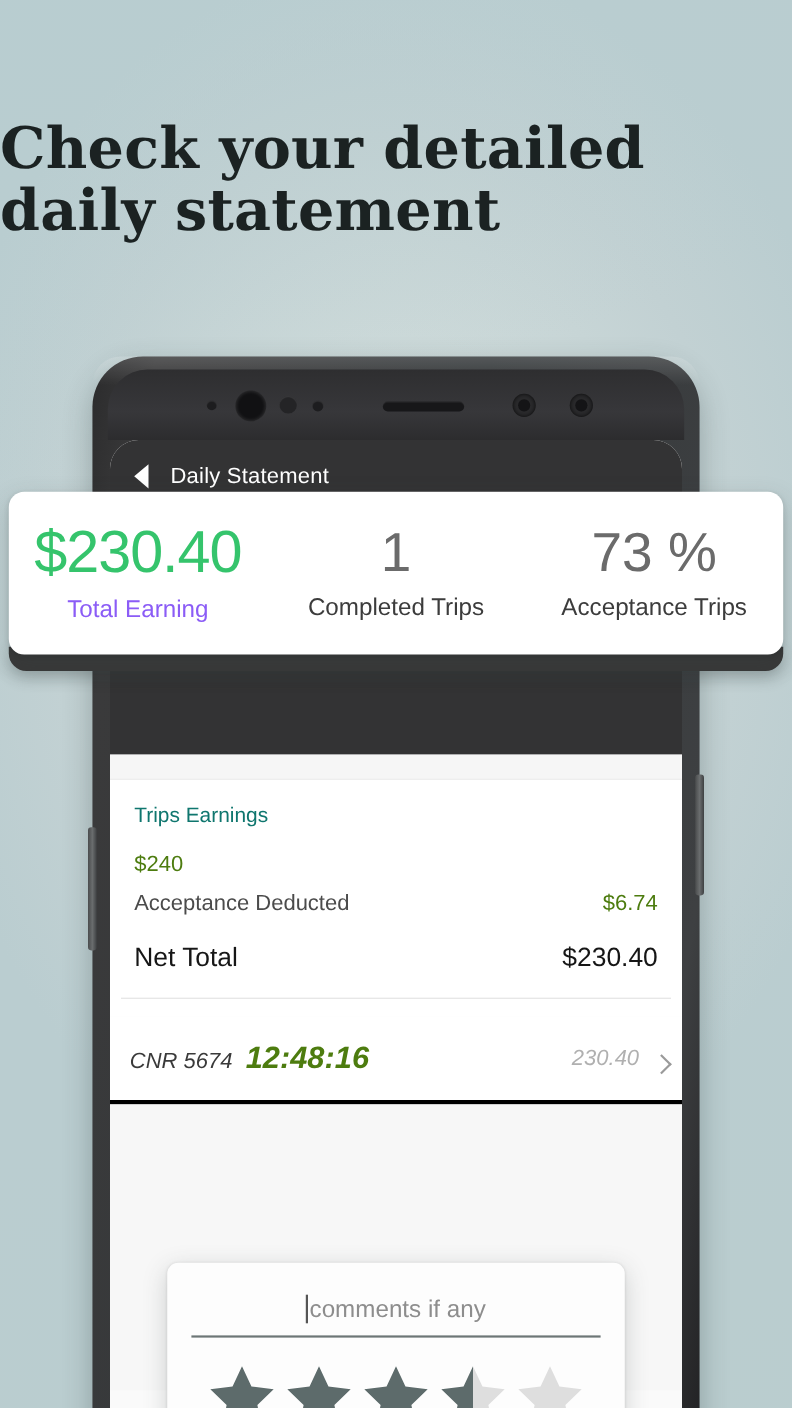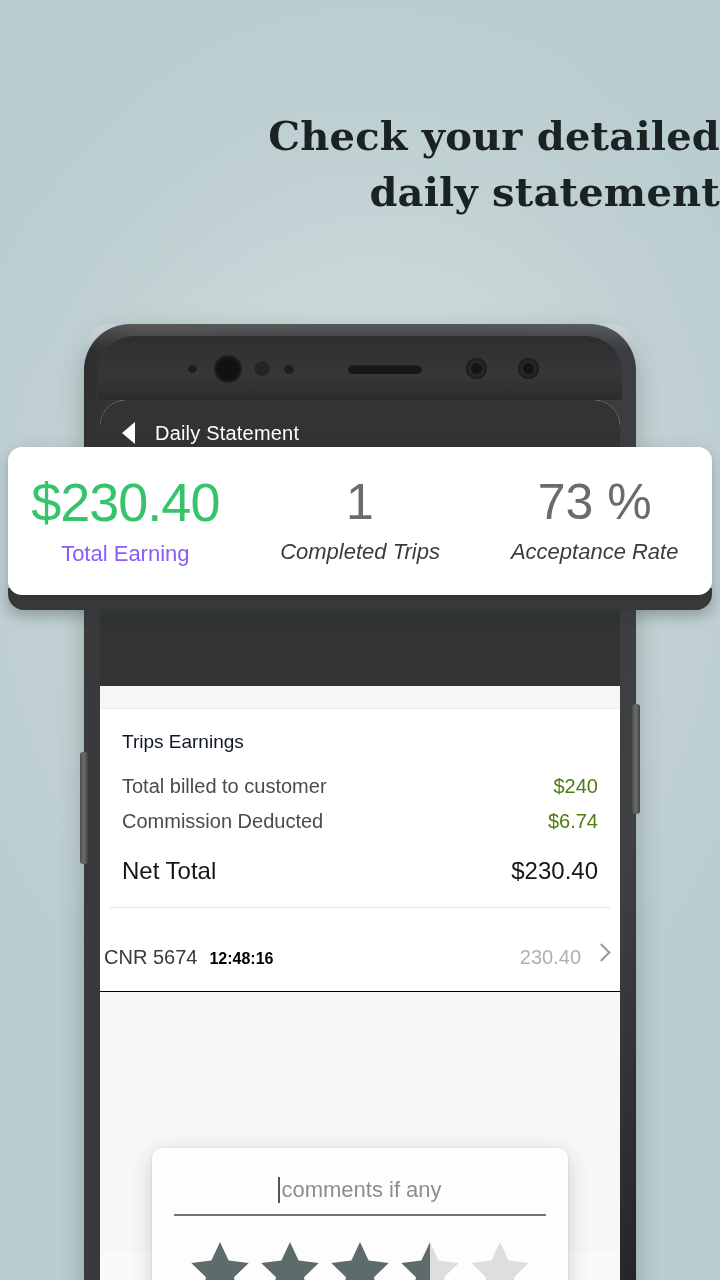--- a/index.html
+++ b/index.html
@@ -15,23 +15,23 @@
       radial-gradient(ellipse 60% 45% at 50% 42%, #d6e0dd 0%, #ccd9d9 40%, #c2d1d3 72%, #bacdd0 100%);
   }
   #bgvig{
     position:absolute;inset:0;
     background:linear-gradient(160deg, rgba(183,205,208,.55) 0%, rgba(255,255,255,0) 32%, rgba(255,255,255,0) 68%, rgba(186,205,205,.45) 100%);
   }
 
   
   #headline{
     position:absolute;left:0;right:0;top:108px;
-    text-align:right;
+    text-align:left;
     font-family:"DejaVu Serif", serif;
-    font-size:40px;line-height:56px;font-weight:700;
+    font-size:52px;line-height:56px;font-weight:700;
     color:#1b2222;letter-spacing:.2px;
   }
   #headline .ln{display:block;}
 
   
   #phone{
     position:absolute;left:84px;top:324px;width:552px;height:980px;
     border-radius:46px 46px 0 0;
     background:linear-gradient(100deg,#2b2b2c 0%,#3a3a3b 8%,#34383a 50%,#3e4042 88%,#222224 100%);
     box-shadow:0 10px 26px rgba(40,55,55,.30);
@@ -85,38 +85,38 @@
   #online-val{color:#2fb874;font-size:29px;font-weight:400;letter-spacing:.2px;}
   #online-lbl{color:#2fb874;font-size:21px;margin-top:8px;}
   #rating-val{color:#f0c419;font-size:29px;font-weight:400;}
   #rating-lbl{color:#f0c419;font-size:21px;margin-top:8px;}
   .col.left{flex:2.1;}
   .col.right{flex:1.25;}
 
   #graystrip{height:22px;background:#f6f6f6;border-bottom:1px solid #ececec;}
 
   #earnings{background:#fff;padding:22px 10px 16px 10px;}
-  #earn-title{color:#0f172a;font-size:19px;padding:0 0 16px 0;}
+  #earn-title{color:#0f766e;font-size:19px;padding:0 0 16px 0;}
   .erow{display:flex;justify-content:space-between;align-items:baseline;padding:6px 0;}
   .erow .k{color:#4b4b4b;font-size:20px;}
   .erow .v{color:#4d7c0f;font-size:20px;}
   .erow.net{padding-top:18px;}
   .erow.net .k{color:#161616;font-size:24px;}
   .erow.net .v{color:#161616;font-size:24px;}
   #earnings-wrap{padding:0 12px;}
 
   #divline{height:1px;background:#e2e2e2;margin-top:16px;}
   #triprow{
     background:#fff;display:flex;align-items:center;justify-content:space-between;
-    padding:22px 12px 22px 4px;border-bottom:1px solid #000000;
+    padding:22px 12px 22px 18px;border-bottom:4px solid #000000;font-style:italic;
   }
   #triprow-left{display:flex;align-items:baseline;gap:12px;}
   #cnr{color:#3a3a3a;font-size:20px;}
-  #triptime{color:#000000;font-size:16px;font-weight:700;}
-  #triprow-right{display:flex;align-items:flex-start;gap:14px;}
+  #triptime{color:#4d7c0f;font-size:28px;font-weight:700;}
+  #triprow-right{display:flex;align-items:flex-end;gap:14px;}
   #tripamt{color:#b0b0b0;font-size:20px;}
   .chev{
     width:11px;height:11px;border-right:2px solid #9a9a9a;border-top:2px solid #9a9a9a;
     transform:rotate(45deg);display:block;
   }
   #restfill{background:#f7f7f7;height:260px;}
 
   
   #dialog{
     position:absolute;left:152px;top:1148px;width:416px;height:170px;
@@ -145,21 +145,21 @@
     position:absolute;left:8px;top:447px;width:704px;height:148px;
     background:#fff;border-radius:14px;
     box-shadow:0 8px 22px rgba(55,70,70,.22), 0 2px 5px rgba(0,0,0,.10);
     display:flex;align-items:center;
   }
   #overcard .oc{flex:1;text-align:center;}
   #oc1{flex:1.06;}
   #earn-amt{color:#35c46c;font-size:54px;font-weight:400;letter-spacing:-1px;line-height:1;}
   #earn-lbl{color:#8b5cf6;font-size:22px;margin-top:12px;}
   .oc-val{color:#6b6b6b;font-size:50px;font-weight:300;line-height:1;}
-  .oc-lbl{color:#3c3c3c;font-size:22px;margin-top:12px;font-style:italic;}
+  .oc-lbl{color:#3c3c3c;font-size:22px;margin-top:12px;}
 </style>
 </head>
 <body>
 
 <div id="bg"></div>
 <div id="bgvig"></div>
 
 <div id="headline">
   <span class="ln">Check your detailed</span>
   <span class="ln">daily statement</span>
@@ -205,25 +205,24 @@
       </div>
     </div>
 
     <div id="graystrip"></div>
 
     <div id="earnings">
       <div id="earnings-wrap">
         <div id="earn-title">Trips Earnings</div>
 
         <div class="erow">
-          <span class="k">Total billed to customer</span>
           <span class="v">$240</span>
         </div>
         <div class="erow">
-          <span class="k">Commission Deducted</span>
+          <span class="k">Acceptance Deducted</span>
           <span class="v">$6.74</span>
         </div>
         <div class="erow net">
           <span class="k">Net Total</span>
           <span class="v">$230.40</span>
         </div>
       </div>
       <div id="divline"></div>
     </div>
 
@@ -248,21 +247,21 @@
   <div class="oc" id="oc1">
     <div id="earn-amt">$230.40</div>
     <div id="earn-lbl">Total Earning</div>
   </div>
   <div class="oc">
     <div class="oc-val">1</div>
     <div class="oc-lbl">Completed Trips</div>
   </div>
   <div class="oc">
     <div class="oc-val">73 %</div>
-    <div class="oc-lbl">Acceptance Rate</div>
+    <div class="oc-lbl">Acceptance Trips</div>
   </div>
 </div>
 
 <div id="dialog">
   <div id="comment-wrap">
     <div id="comment-line">
       <span id="caret"></span>
       <span id="comment-ph">comments if any</span>
     </div>
     <div id="comment-rule"></div>

